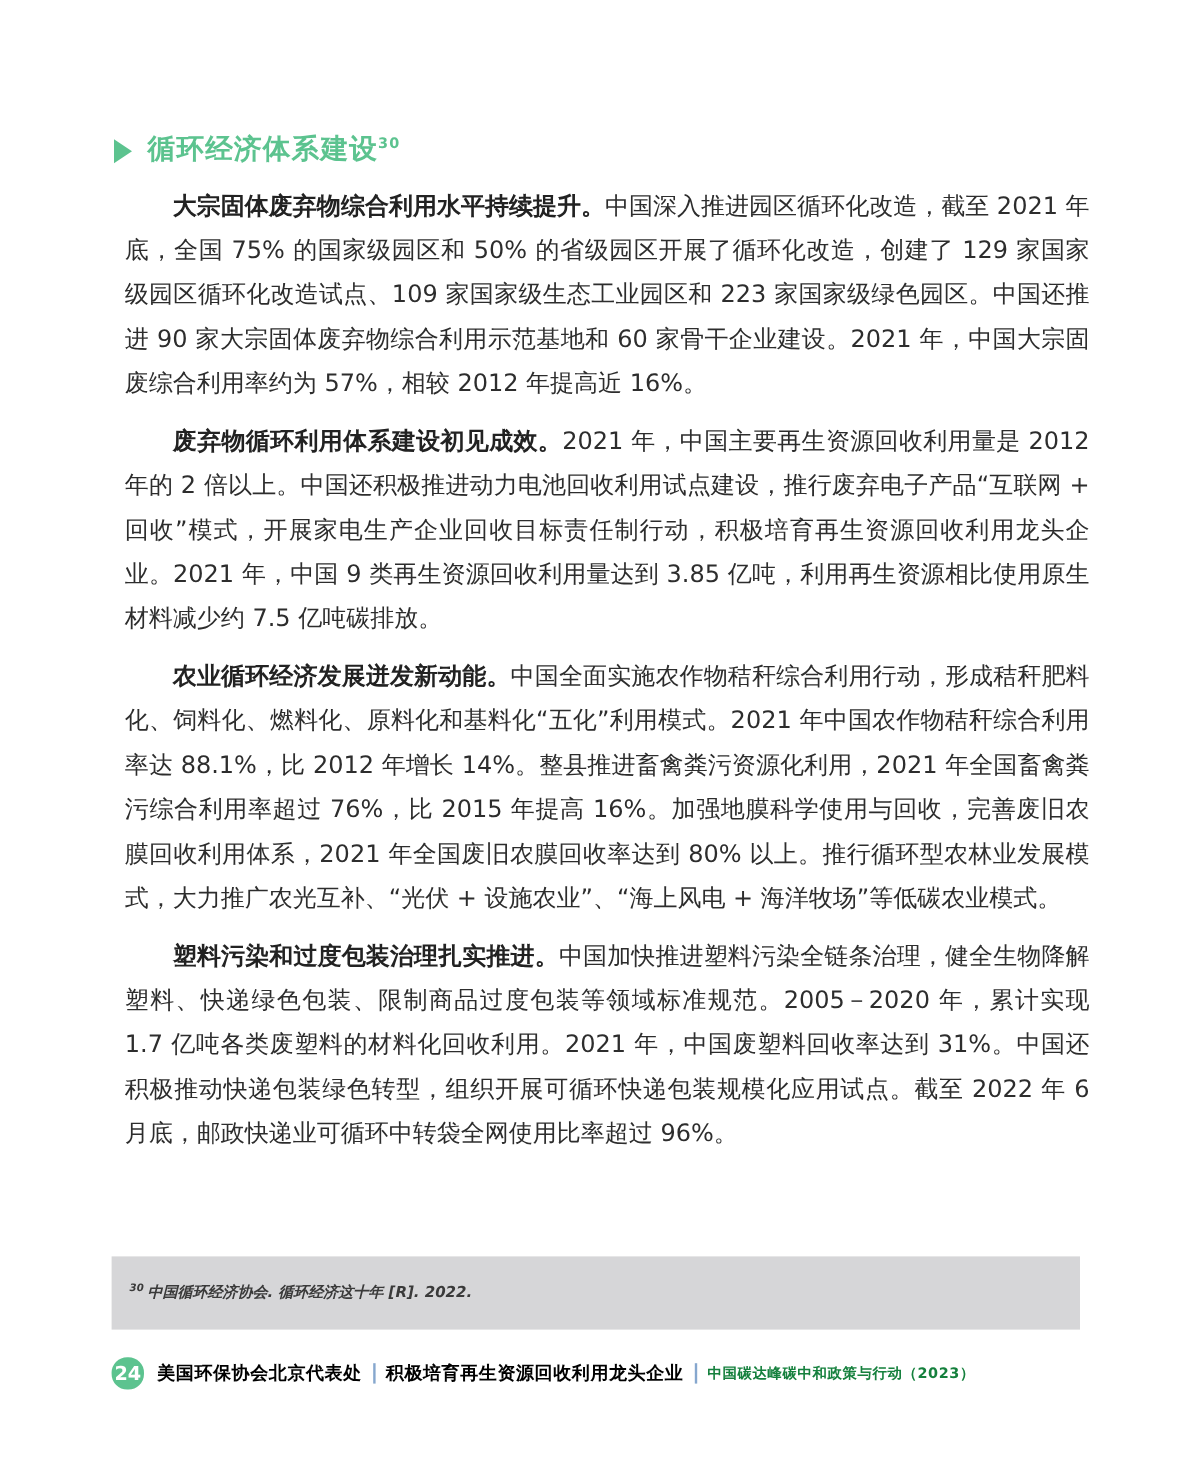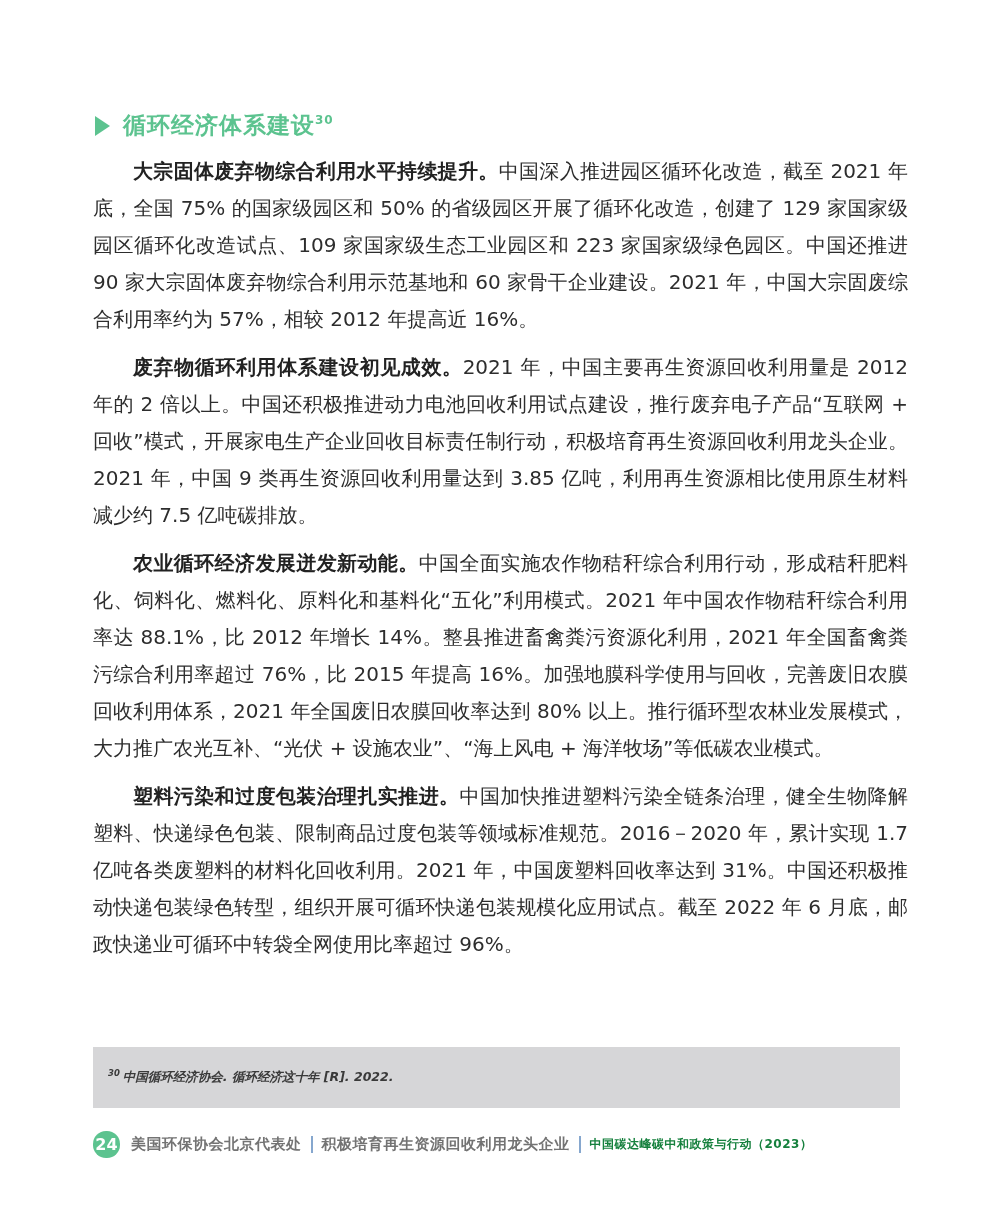--- a/index.html
+++ b/index.html
@@ -47,21 +47,21 @@
     line-height: 0;
   }
   
   .content {
     position: absolute;
     left: 93px;
     top: 153px;
     width: 815px;
   }
   .para {
-    margin: 0 0 11px 0;
+    margin: 0 0 11px 11px;
     font-size: 20px;
     line-height: 37px;
     color: #2d2d2d;
     text-align: justify;
     text-justify: inter-ideograph;
     text-indent: 2em;
   }
   .para .lead {
     font-weight: bold;
     color: #222222;
@@ -109,21 +109,21 @@
     font-weight: bold;
     display: flex;
     align-items: center;
     justify-content: center;
     margin-right: 11px;
     border-radius: 13px;
   }
   .footer-org {
     font-size: 15px;
     font-weight: bold;
-    color: #737373;
+    color: #000000;
     letter-spacing: 0.5px;
   }
   .footer-divider {
     width: 2px;
     height: 17px;
     background: #86a7ce;
     margin: 0 9px;
   }
   .footer-report {
     font-size: 12px;
@@ -142,21 +142,21 @@
     <h1 class="section-title"><span>循环经济体系建设</span><sup>30</sup></h1>
   </div>
 
   <div class="content">
     <p class="para"><span class="lead">大宗固体废弃物综合利用水平持续提升。</span><span>中国深入推进园区循环化改造，截至 2021 年底，全国 75% 的国家级园区和 50% 的省级园区开展了循环化改造，创建了 129 家国家级园区循环化改造试点、109 家国家级生态工业园区和 223 家国家级绿色园区。中国还推进 90 家大宗固体废弃物综合利用示范基地和 60 家骨干企业建设。2021 年，中国大宗固废综合利用率约为 57%，相较 2012 年提高近 16%。</span></p>
 
     <p class="para"><span class="lead">废弃物循环利用体系建设初见成效。</span><span>2021 年，中国主要再生资源回收利用量是 2012 年的 2 倍以上。中国还积极推进动力电池回收利用试点建设，推行废弃电子产品“互联网 + 回收”模式，开展家电生产企业回收目标责任制行动，积极培育再生资源回收利用龙头企业。2021 年，中国 9 类再生资源回收利用量达到 3.85 亿吨，利用再生资源相比使用原生材料减少约 7.5 亿吨碳排放。</span></p>
 
     <p class="para"><span class="lead">农业循环经济发展迸发新动能。</span><span>中国全面实施农作物秸秆综合利用行动，形成秸秆肥料化、饲料化、燃料化、原料化和基料化“五化”利用模式。2021 年中国农作物秸秆综合利用率达 88.1%，比 2012 年增长 14%。整县推进畜禽粪污资源化利用，2021 年全国畜禽粪污综合利用率超过 76%，比 2015 年提高 16%。加强地膜科学使用与回收，完善废旧农膜回收利用体系，2021 年全国废旧农膜回收率达到 80% 以上。推行循环型农林业发展模式，大力推广农光互补、“光伏 + 设施农业”、“海上风电 + 海洋牧场”等低碳农业模式。</span></p>
 
-    <p class="para"><span class="lead">塑料污染和过度包装治理扎实推进。</span><span>中国加快推进塑料污染全链条治理，健全生物降解塑料、快递绿色包装、限制商品过度包装等领域标准规范。2016－2020 年，累计实现 1.7 亿吨各类废塑料的材料化回收利用。2021 年，中国废塑料回收率达到 31%。中国还积极推动快递包装绿色转型，组织开展可循环快递包装规模化应用试点。截至 2022 年 6 月底，邮政快递业可循环中转袋全网使用比率超过 96%。</span></p>
+    <p class="para"><span class="lead">塑料污染和过度包装治理扎实推进。</span><span>中国加快推进塑料污染全链条治理，健全生物降解塑料、快递绿色包装、限制商品过度包装等领域标准规范。2005－2020 年，累计实现 1.7 亿吨各类废塑料的材料化回收利用。2021 年，中国废塑料回收率达到 31%。中国还积极推动快递包装绿色转型，组织开展可循环快递包装规模化应用试点。截至 2022 年 6 月底，邮政快递业可循环中转袋全网使用比率超过 96%。</span></p>
   </div>
 
   <div class="footnote-box">
     <p class="footnote-text"><sup>30</sup><span>中国循环经济协会. 循环经济这十年 [R]. 2022.</span></p>
   </div>
 
   <div class="footer">
     <span class="page-badge">24</span>
     <span class="footer-org">美国环保协会北京代表处</span>
     <span class="footer-divider"></span>

